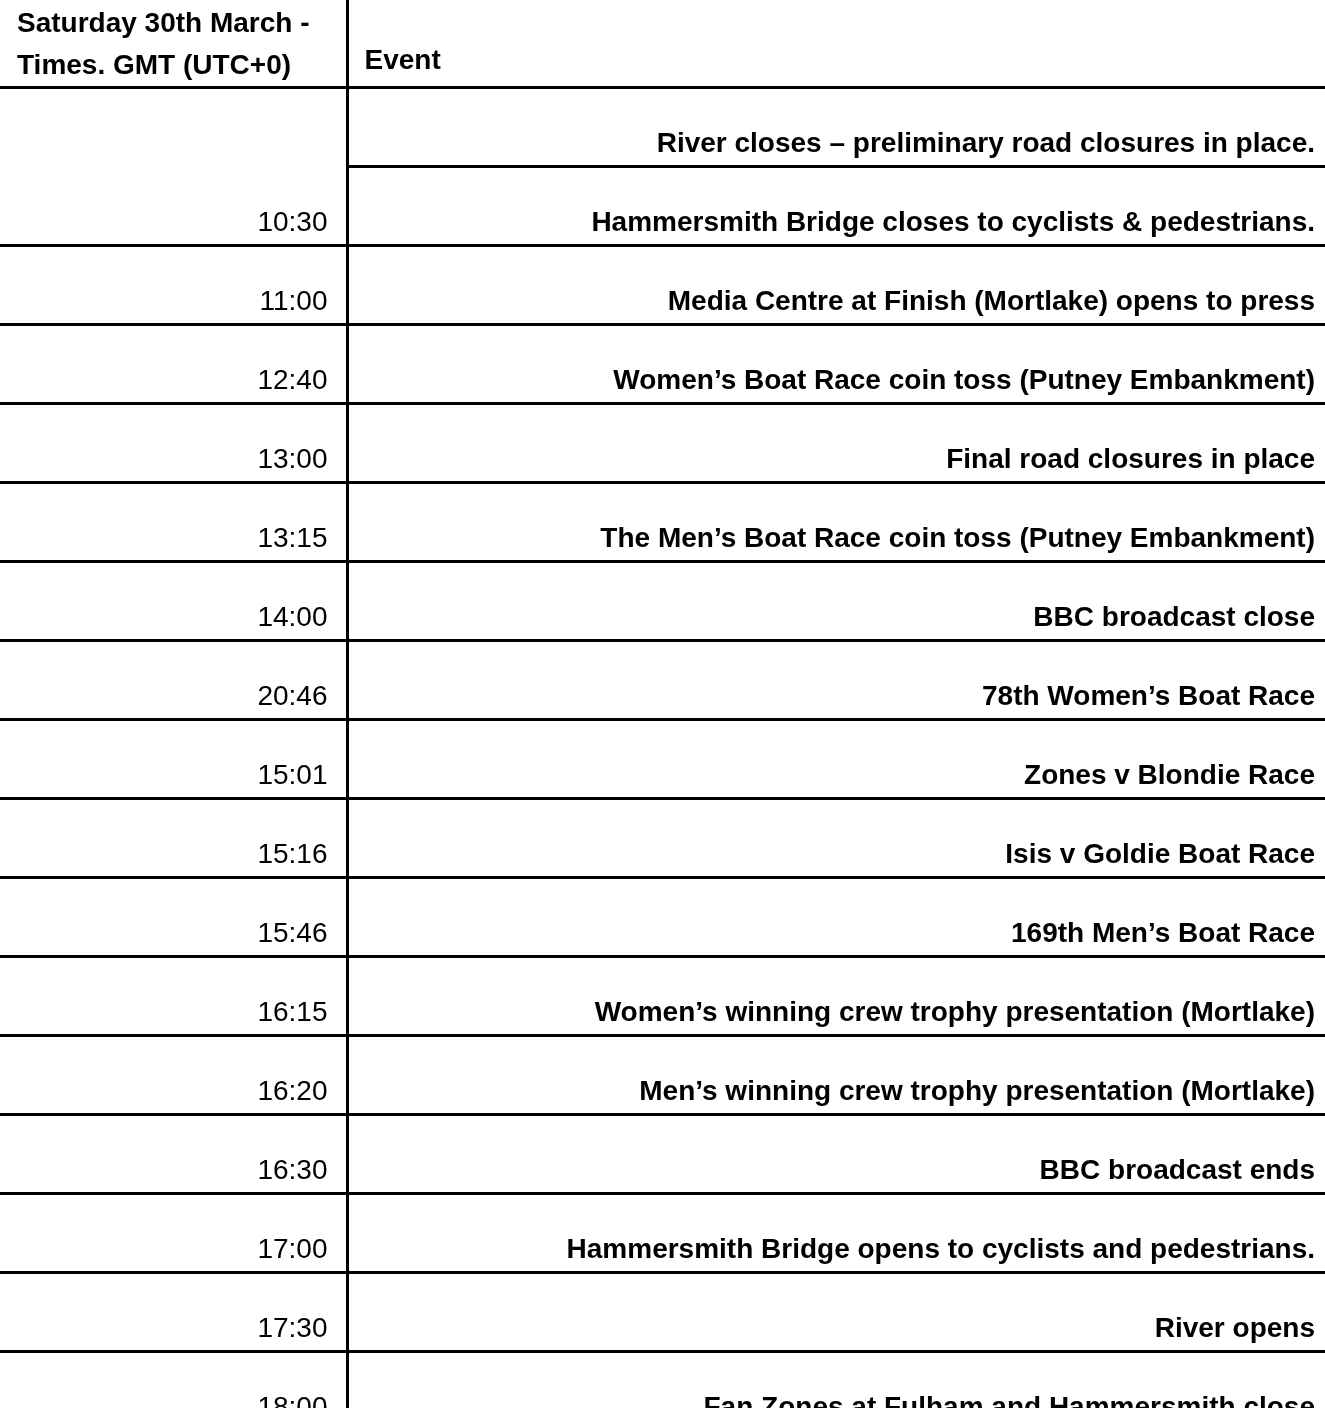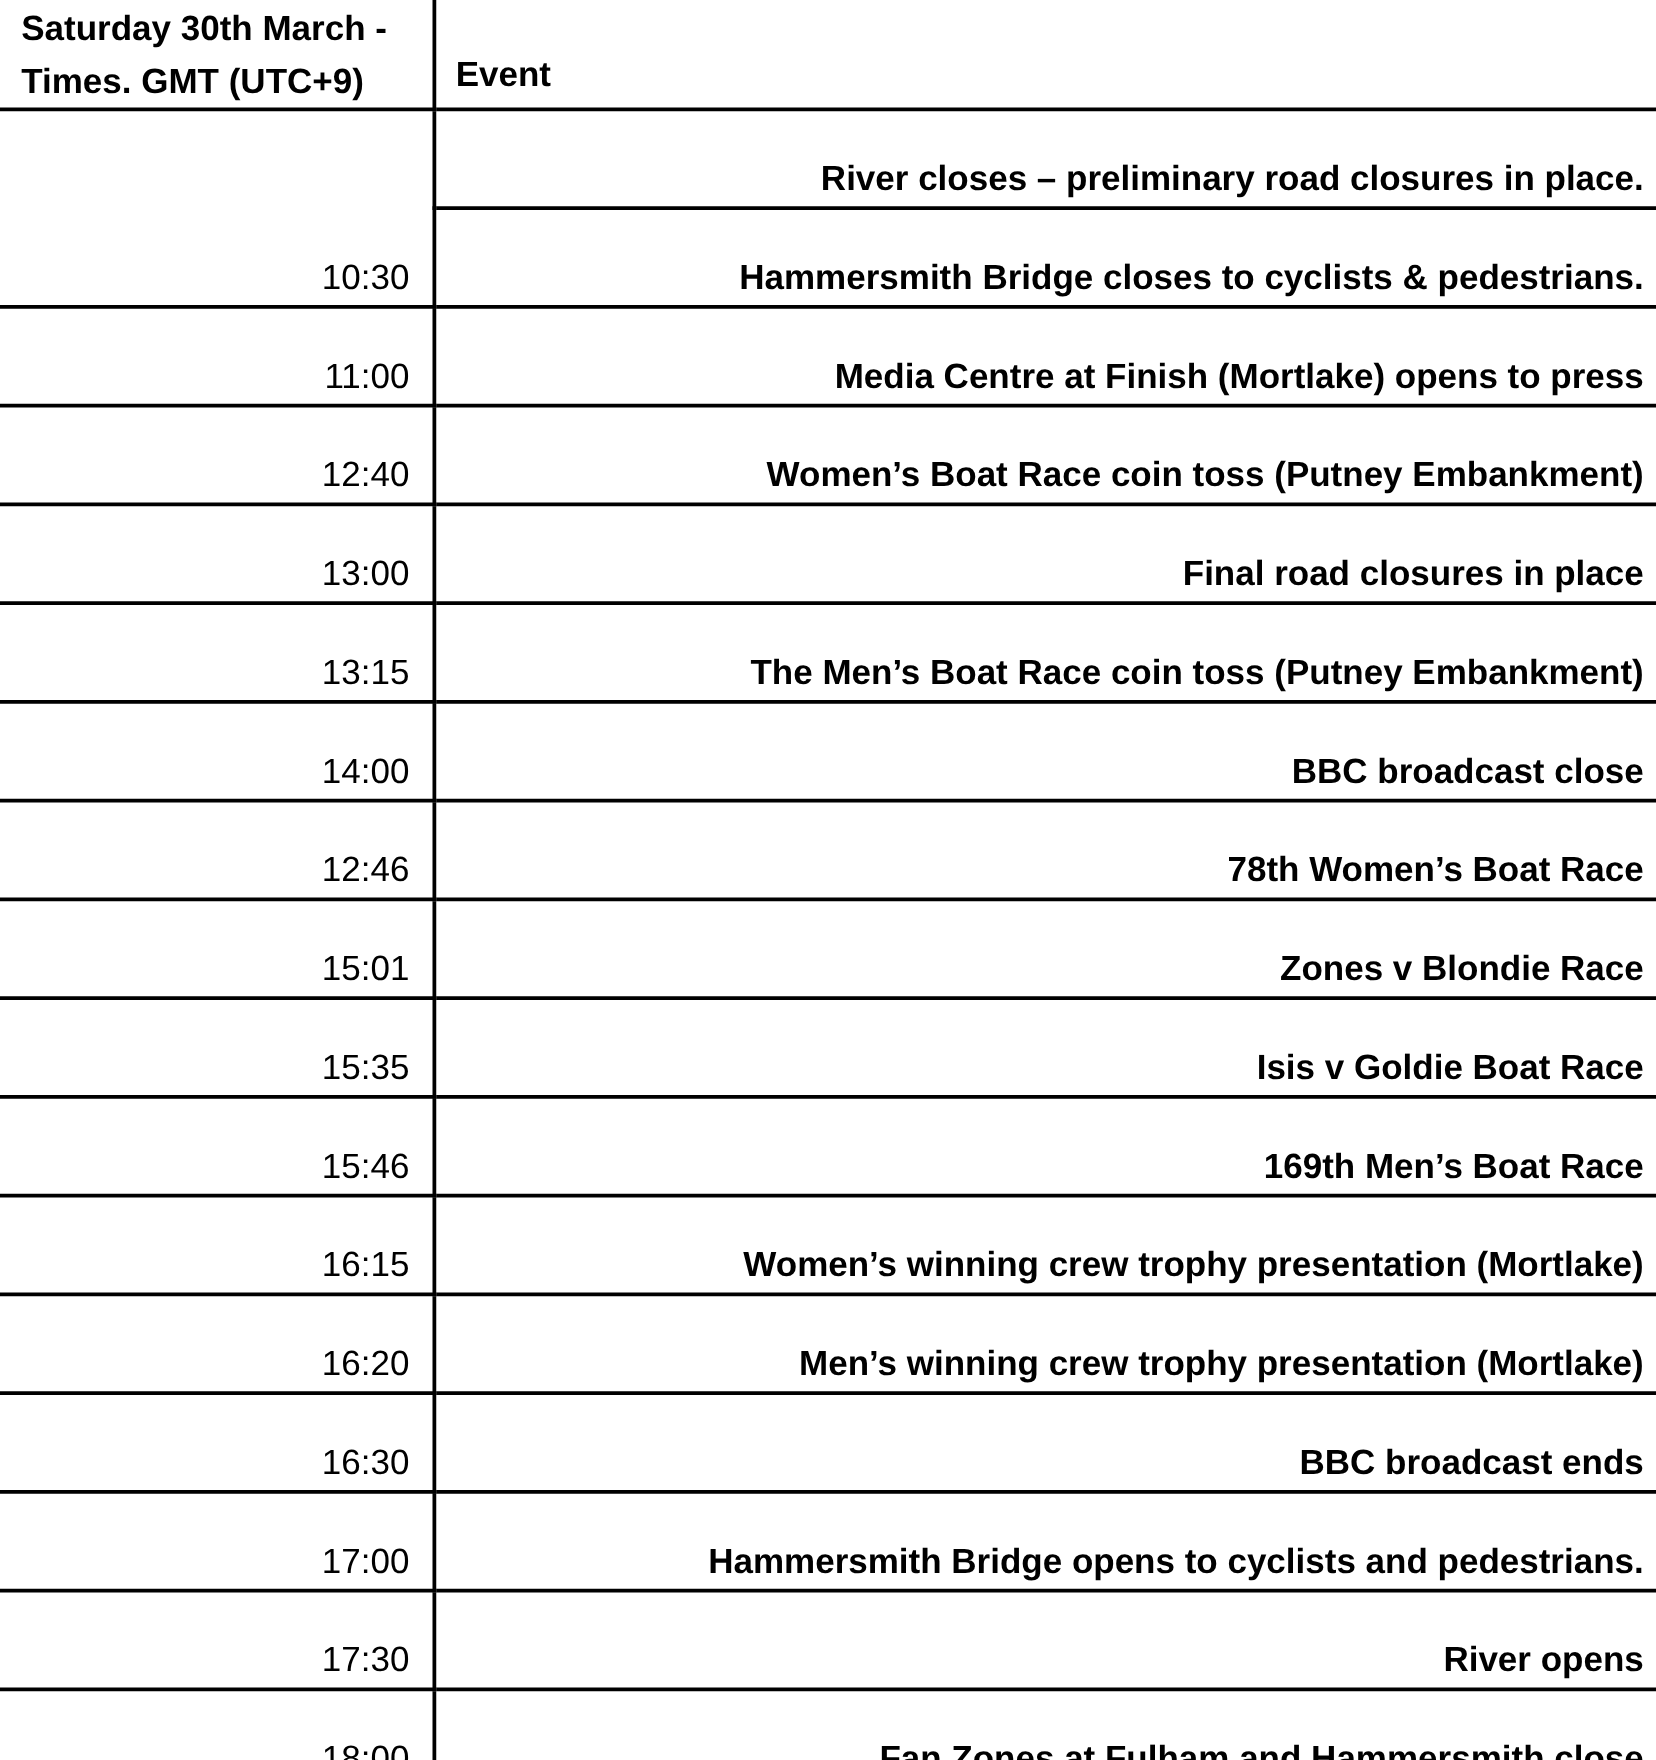--- a/index.html
+++ b/index.html
@@ -65,21 +65,21 @@
 
 <table class="schedule">
   <colgroup>
     <col class="time-col">
     <col class="event-col">
   </colgroup>
   <thead>
     <tr>
       <th class="time-head">
         <span class="hline">Saturday 30th March -</span>
-        <span class="hline">Times. GMT (UTC+9)</span>
+        <span class="hline">Times. GMT (UTC+0)</span>
       </th>
       <th class="event-head">Event</th>
     </tr>
   </thead>
   <tbody id="schedule-body">
       <tr>
         <td class="time-cell" rowspan="2">10:30</td>
         <td class="event-cell">River closes – preliminary road closures in place.</td>
       </tr>
       <tr>
@@ -99,29 +99,29 @@
       </tr>
       <tr>
         <td class="time-cell">13:15</td>
         <td class="event-cell">The Men’s Boat Race coin toss (Putney Embankment)</td>
       </tr>
       <tr>
         <td class="time-cell">14:00</td>
         <td class="event-cell">BBC broadcast close</td>
       </tr>
       <tr>
-        <td class="time-cell">12:46</td>
+        <td class="time-cell">20:46</td>
         <td class="event-cell">78th Women’s Boat Race</td>
       </tr>
       <tr>
         <td class="time-cell">15:01</td>
         <td class="event-cell">Zones v Blondie Race</td>
       </tr>
       <tr>
-        <td class="time-cell">15:35</td>
+        <td class="time-cell">15:16</td>
         <td class="event-cell">Isis v Goldie Boat Race</td>
       </tr>
       <tr>
         <td class="time-cell">15:46</td>
         <td class="event-cell">169th Men’s Boat Race</td>
       </tr>
       <tr>
         <td class="time-cell">16:15</td>
         <td class="event-cell">Women’s winning crew trophy presentation (Mortlake)</td>
       </tr>

